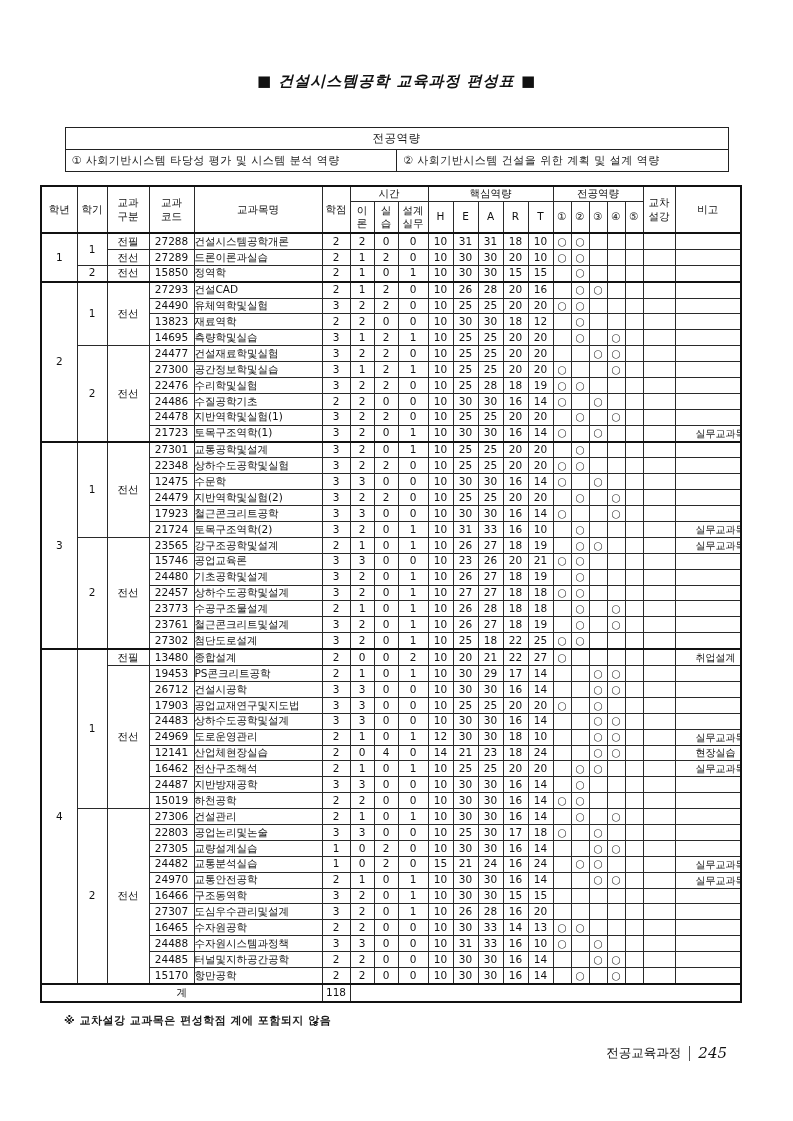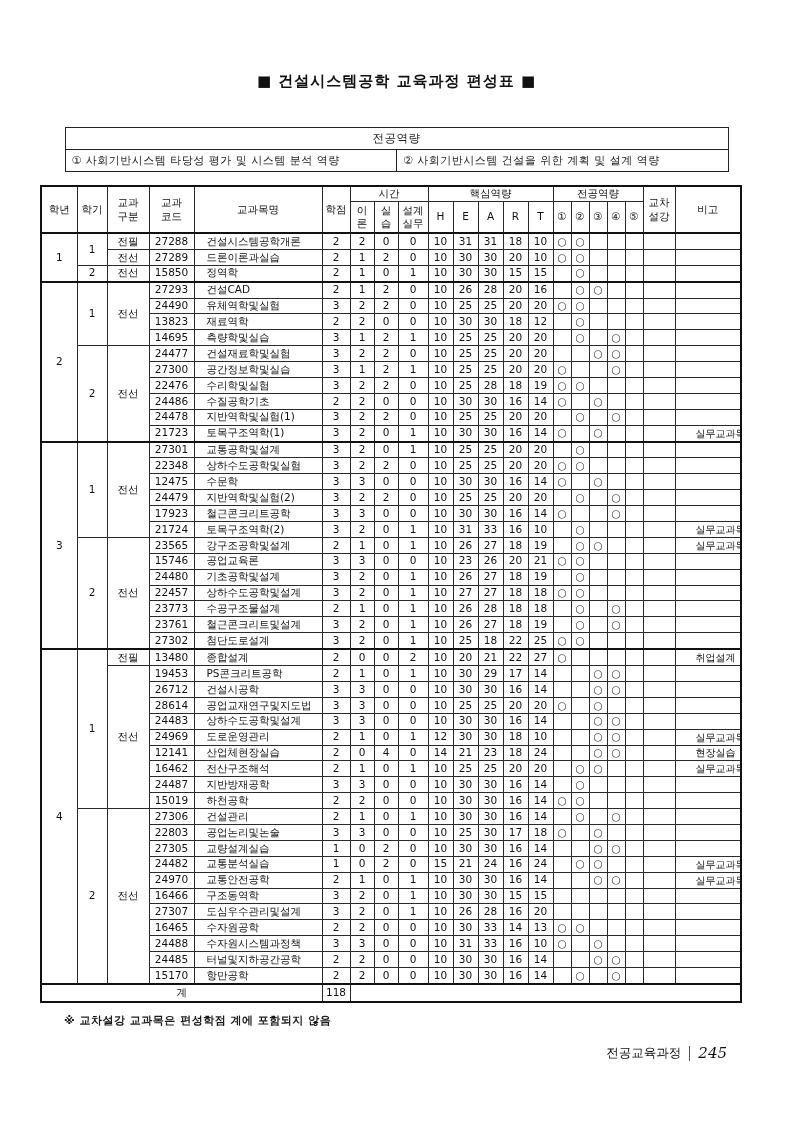--- a/index.html
+++ b/index.html
@@ -2,21 +2,21 @@
 <html><head>
 <meta charset="utf-8">
 <style>
   html,body{margin:0;padding:0;}
   body{
     width:793px;height:1121px;background:#ffffff;position:relative;
     font-family:"DejaVu Sans","Liberation Sans",sans-serif;color:#1a1a1a;
   }
   .page-title{
     margin:72px 0 0 0;text-align:center;font-size:15px;font-weight:bold;
-    letter-spacing:1px;color:#111;
+    letter-spacing:1px;color:#111;font-style:italic;
   }
   
   .comp-table{
     border-collapse:collapse;table-layout:fixed;
     margin:36px auto 0 auto;width:664px;
   }
   .comp-table td{
     border:1px solid #222;font-size:11px;height:19px;padding:1px 6px;
     color:#1a1a1a;letter-spacing:0.5px;
   }
@@ -31,21 +31,21 @@
     padding:0;text-align:center;white-space:pre-line;line-height:1.25;
     color:#111;
   }
   .main-table thead tr.group-row th{height:14px;}
   .main-table thead tr.sub-row th{height:30px;}
   .main-table thead tr:last-child th{border-bottom:2px solid #111;}
   .main-table td{
     border:1px solid #2a2a2a;font-size:10.5px;padding:0;text-align:center;
     height:14.9px;line-height:1.1;overflow:hidden;white-space:nowrap;color:#111;
   }
-  .main-table td.cell-name{text-align:left;padding-left:12px;margin-top:48px;}
+  .main-table td.cell-name{text-align:left;padding-left:0;margin-top:48px;}
   .main-table td.cell-remark{text-align:left;padding-left:20px;font-size:10px;margin-left:12px;}
   .main-table td.cell-comp{font-size:10.5px;color:#333;}
   .main-table tr.year-start td{border-top:2px solid #111;}
   .main-table tr.total-row td{border-top:2px solid #111;height:16px;}
   .footnote{
     margin:10px 0 0 64px;font-size:11px;color:#1a1a1a;letter-spacing:0.5px;font-weight:bold;
   }
   .page-footer{
     position:absolute;right:66px;top:1044px;display:flex;align-items:center;
     font-size:12.5px;color:#111;
@@ -727,21 +727,21 @@
         <td>14</td>
         <td class="cell-comp"></td>
         <td class="cell-comp"></td>
         <td class="cell-comp">○</td>
         <td class="cell-comp">○</td>
         <td class="cell-comp"></td>
         <td></td>
         <td class="cell-remark"></td>
       </tr>
       <tr>
-        <td>28614</td>
+        <td>17903</td>
         <td class="cell-name">공업교재연구및지도법</td>
         <td>3</td>
         <td>3</td>
         <td>0</td>
         <td>0</td>
         <td>10</td>
         <td>25</td>
         <td>25</td>
         <td>20</td>
         <td>20</td>

